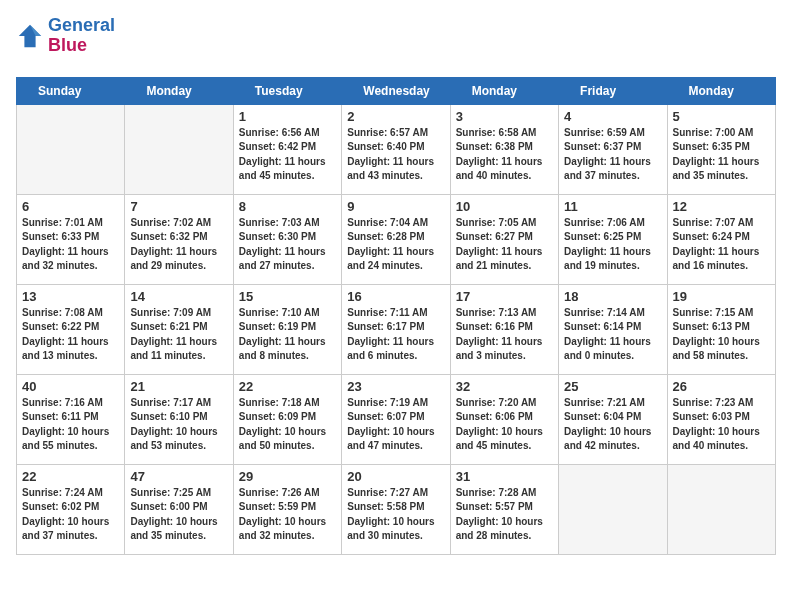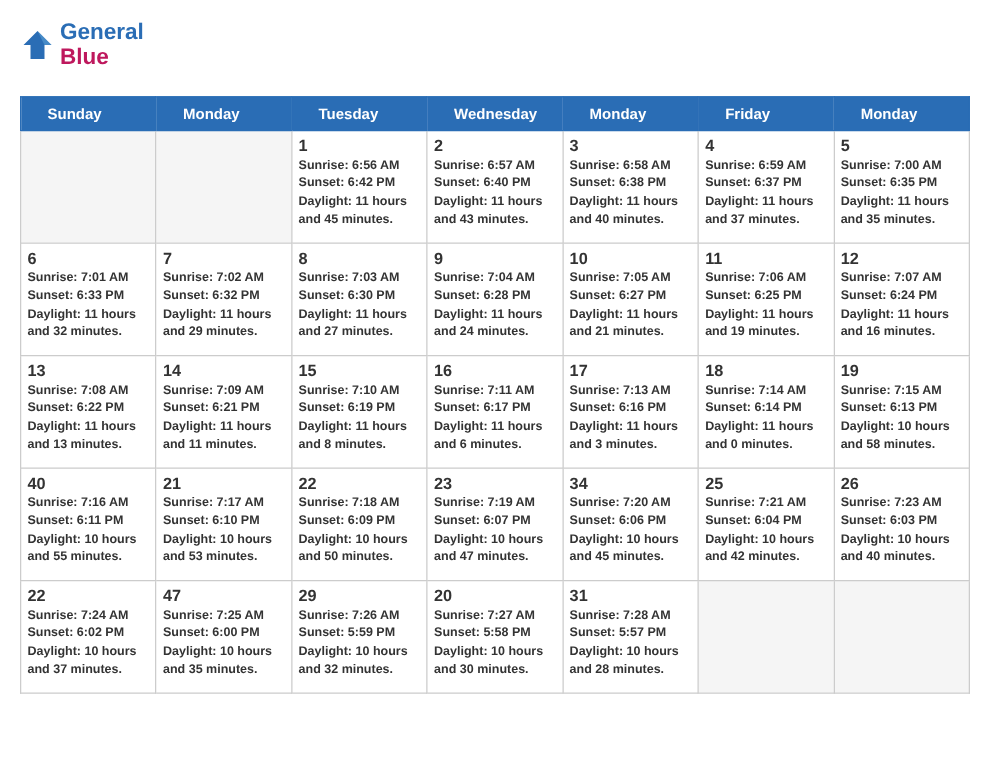--- a/index.html
+++ b/index.html
@@ -215,21 +215,21 @@
         </td>
         <td>
           <span class="day-num">22</span>
           <div class="cell-info">Sunrise: 7:18 AM<br>Sunset: 6:09 PM<br>Daylight: 10 hours and 50 minutes.</div>
         </td>
         <td>
           <span class="day-num">23</span>
           <div class="cell-info">Sunrise: 7:19 AM<br>Sunset: 6:07 PM<br>Daylight: 10 hours and 47 minutes.</div>
         </td>
         <td>
-          <span class="day-num">34</span>
+          <span class="day-num">32</span>
           <div class="cell-info">Sunrise: 7:20 AM<br>Sunset: 6:06 PM<br>Daylight: 10 hours and 45 minutes.</div>
         </td>
         <td>
           <span class="day-num">25</span>
           <div class="cell-info">Sunrise: 7:21 AM<br>Sunset: 6:04 PM<br>Daylight: 10 hours and 42 minutes.</div>
         </td>
         <td>
           <span class="day-num">26</span>
           <div class="cell-info">Sunrise: 7:23 AM<br>Sunset: 6:03 PM<br>Daylight: 10 hours and 40 minutes.</div>
         </td>

